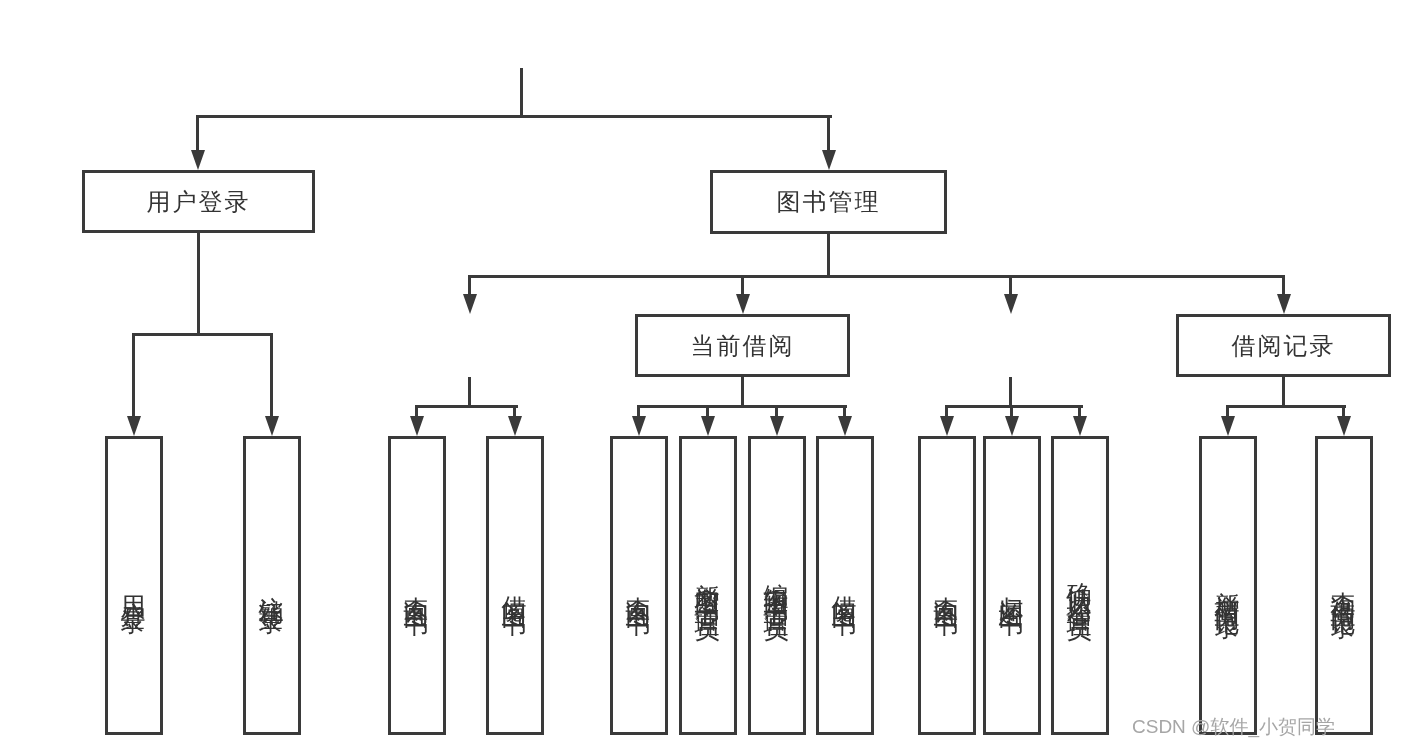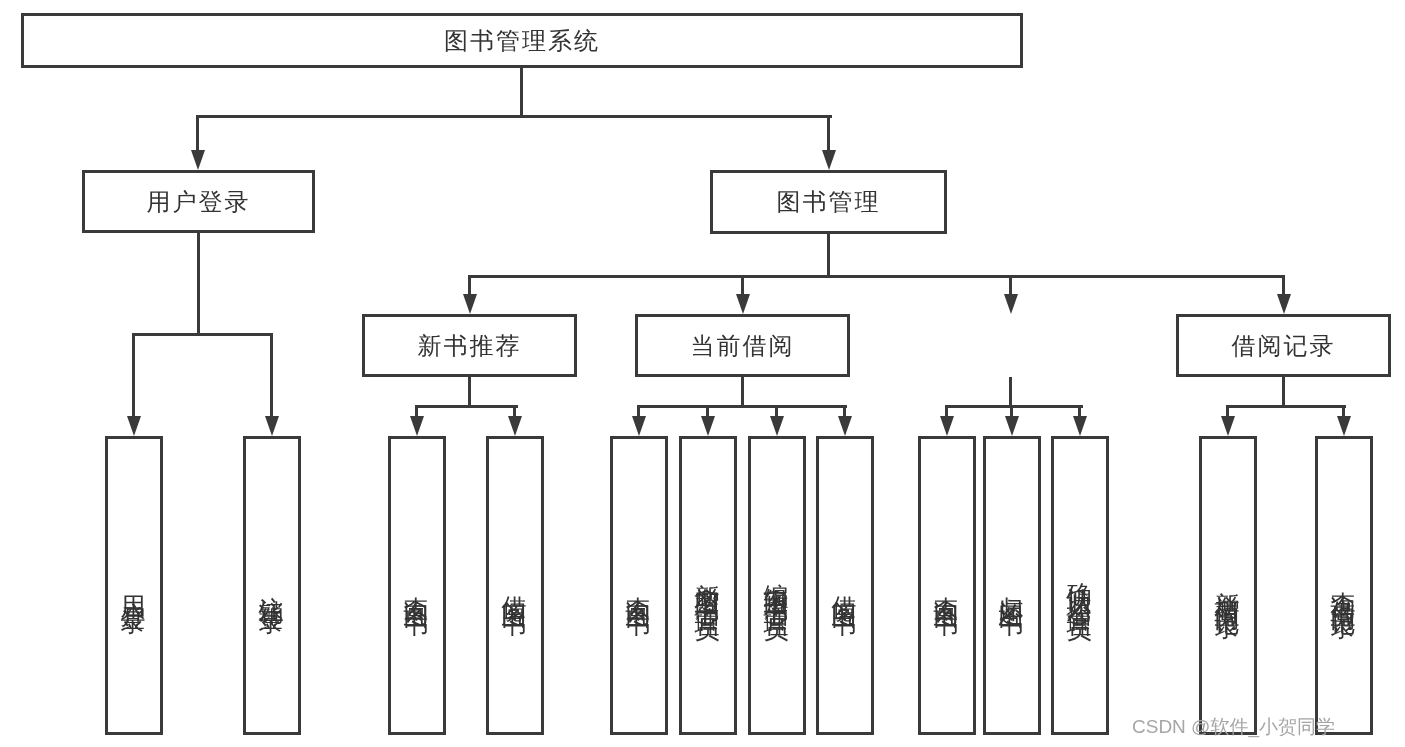--- a/index.html
+++ b/index.html
@@ -47,23 +47,20 @@
     color:var(--watermark);
     z-index:5;
     white-space:nowrap;
   }
 </style>
 </head>
 <body>
 
 <div class="stage">
 
-  <div class="box hbox" style="left:21px;top:13px;width:1002px;height:55px">
-    <span>图书管理系统</span>
-  </div>
 
   <div class="vl" style="left:520px;top:68px;height:50px"></div>
   <div class="hl" style="left:196px;top:115px;width:636px"></div>
   <div class="vl" style="left:196px;top:115px;height:40px"></div>
   <div class="arr" style="left:191px;top:150px"></div>
   <div class="vl" style="left:827px;top:115px;height:40px"></div>
   <div class="arr" style="left:822px;top:150px"></div>
 
   <div class="box hbox" style="left:82px;top:170px;width:233px;height:63px">
     <span>用户登录</span>
@@ -83,23 +80,20 @@
   <div class="hl" style="left:468px;top:275px;width:816px"></div>
   <div class="vl" style="left:468px;top:275px;height:24px"></div>
   <div class="arr" style="left:463px;top:294px"></div>
   <div class="vl" style="left:741px;top:275px;height:24px"></div>
   <div class="arr" style="left:736px;top:294px"></div>
   <div class="vl" style="left:1009px;top:275px;height:24px"></div>
   <div class="arr" style="left:1004px;top:294px"></div>
   <div class="vl" style="left:1282px;top:275px;height:24px"></div>
   <div class="arr" style="left:1277px;top:294px"></div>
 
-  <div class="box hbox" style="left:362px;top:314px;width:215px;height:63px">
-    <span>新书推荐</span>
-  </div>
   <div class="box hbox" style="left:635px;top:314px;width:215px;height:63px">
     <span>当前借阅</span>
   </div>
   <div class="box hbox" style="left:1176px;top:314px;width:215px;height:63px">
     <span>借阅记录</span>
   </div>
 
   <div class="vl" style="left:468px;top:377px;height:31px"></div>
   <div class="hl" style="left:415px;top:405px;width:103px"></div>
   <div class="vl" style="left:415px;top:405px;height:14px"></div>

